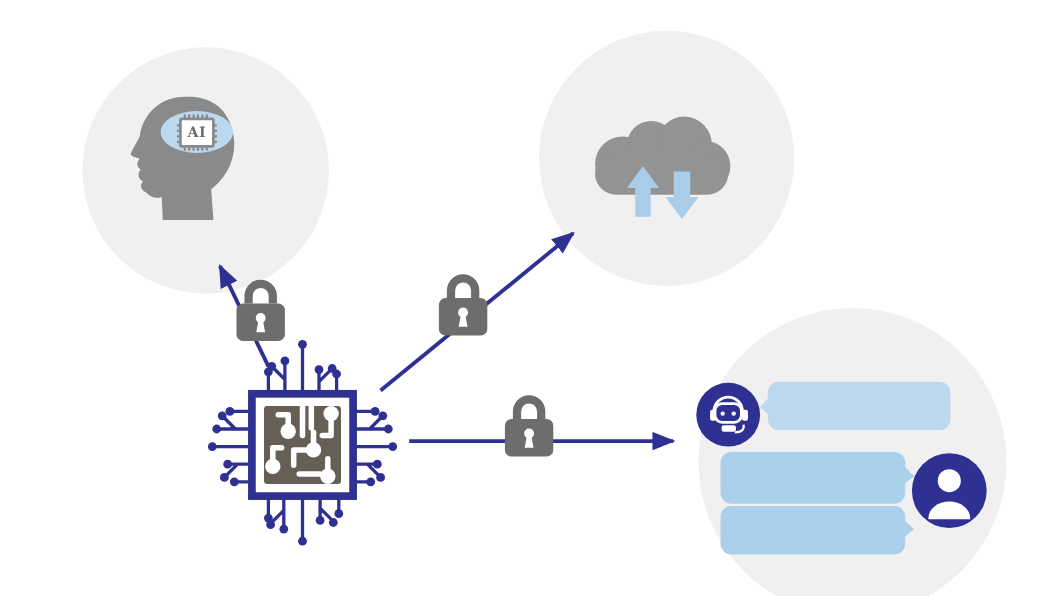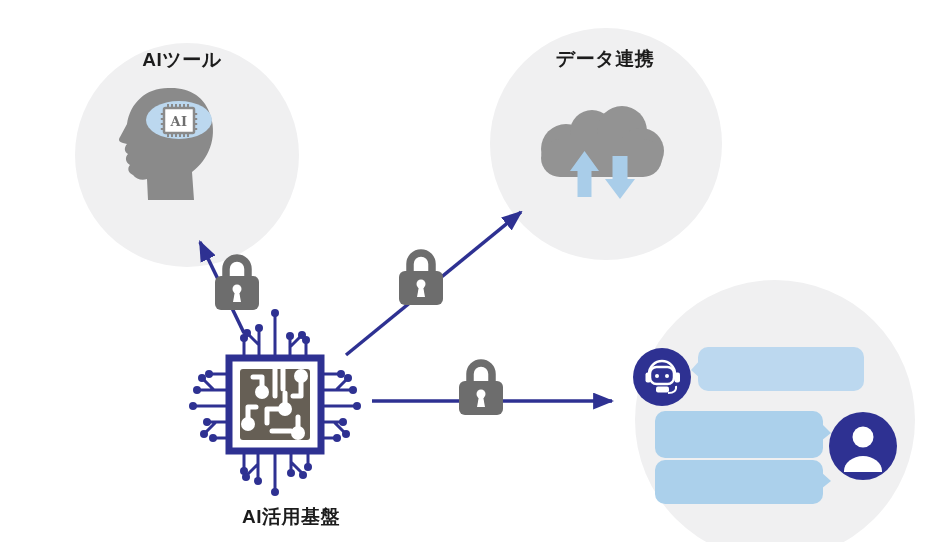--- a/index.html
+++ b/index.html
@@ -206,17 +206,14 @@
         <path d="M676,386 q1,7 -8,7" class="s-white" stroke-width="2" fill="none"></path>
       </g>
       <g>
         <circle cx="863" cy="446" r="34" class="f-accent"></circle>
         <circle cx="863" cy="437" r="10.5" class="f-white"></circle>
         <path d="M844,471 a19,15 0 0 1 38,0 l0,1 -38,0 Z" class="f-white"></path>
       </g>
     </g>
   </svg>
 
-  <div class="node-label" style="left:182px;top:47px;">AIツール</div>
-  <div class="node-label" style="left:605px;top:46px;">データ連携</div>
-  <div class="node-label" style="left:291px;top:504px;">AI活用基盤</div>
 
 </div>
 
 </body></html>

